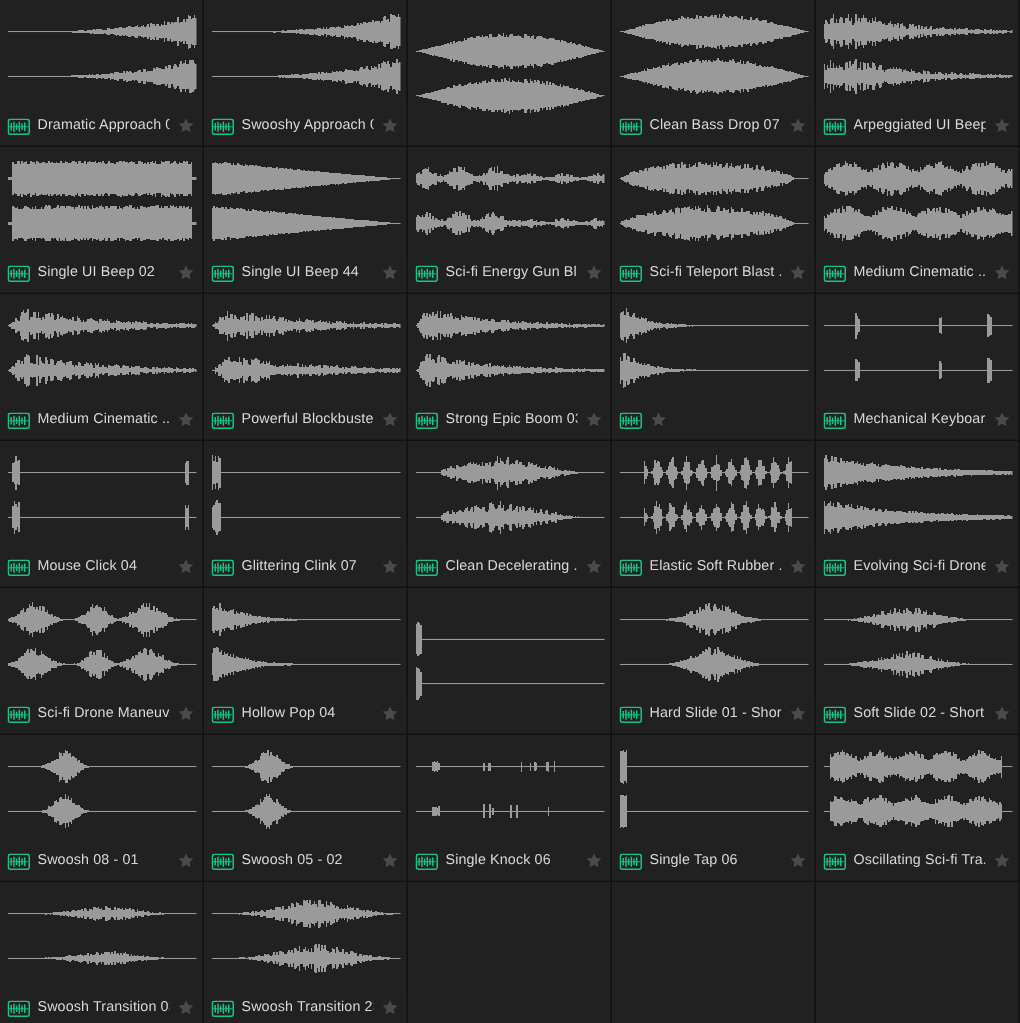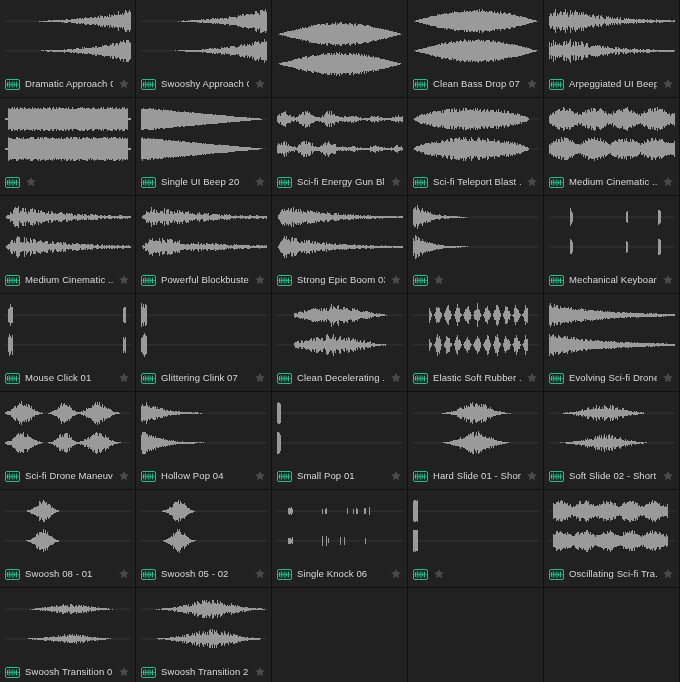--- a/index.html
+++ b/index.html
@@ -248,20 +248,21 @@
             <rect x="0.5" y="0.5" width="14" height="10" rx="1.5" fill="none" stroke="#19c38a" stroke-width="1"></rect>
             <line x1="2.5" y1="3" x2="2.5" y2="8" stroke="#19c38a" stroke-width="1"></line>
             <line x1="4.3" y1="2.2" x2="4.3" y2="8.8" stroke="#19c38a" stroke-width="1"></line>
             <line x1="6.1" y1="3.4" x2="6.1" y2="7.6" stroke="#19c38a" stroke-width="1"></line>
             <line x1="7.9" y1="2.2" x2="7.9" y2="8.8" stroke="#19c38a" stroke-width="1"></line>
             <line x1="9.7" y1="3.4" x2="9.7" y2="7.6" stroke="#19c38a" stroke-width="1"></line>
             <line x1="11.5" y1="2.6" x2="11.5" y2="8.4" stroke="#19c38a" stroke-width="1"></line>
             <line x1="1" y1="5.5" x2="14" y2="5.5" stroke="#19c38a" stroke-width="0.7" stroke-opacity="0.9"></line>
           </svg>
         </span>
+        <span class="clip-label">Single UI Beep 02</span>
         <span class="star-btn">
           <svg width="12" height="12" viewBox="0 0 12 12">
             <path d="M6 0.8L7.45 4.0L10.9 4.4L8.35 6.75L9.05 10.2L6 8.45L2.95 10.2L3.65 6.75L1.1 4.4L4.55 4.0Z" fill="#4a4a4a"></path>
           </svg>
         </span>
       </div>
     </div>
     <div class="cell">
       <div class="waveform-area">
         <svg viewBox="0 0 126 62" width="126" height="62" preserveAspectRatio="none">
@@ -277,21 +278,21 @@
             <rect x="0.5" y="0.5" width="14" height="10" rx="1.5" fill="none" stroke="#19c38a" stroke-width="1"></rect>
             <line x1="2.5" y1="3" x2="2.5" y2="8" stroke="#19c38a" stroke-width="1"></line>
             <line x1="4.3" y1="2.2" x2="4.3" y2="8.8" stroke="#19c38a" stroke-width="1"></line>
             <line x1="6.1" y1="3.4" x2="6.1" y2="7.6" stroke="#19c38a" stroke-width="1"></line>
             <line x1="7.9" y1="2.2" x2="7.9" y2="8.8" stroke="#19c38a" stroke-width="1"></line>
             <line x1="9.7" y1="3.4" x2="9.7" y2="7.6" stroke="#19c38a" stroke-width="1"></line>
             <line x1="11.5" y1="2.6" x2="11.5" y2="8.4" stroke="#19c38a" stroke-width="1"></line>
             <line x1="1" y1="5.5" x2="14" y2="5.5" stroke="#19c38a" stroke-width="0.7" stroke-opacity="0.9"></line>
           </svg>
         </span>
-        <span class="clip-label">Single UI Beep 20</span>
+        <span class="clip-label">Single UI Beep 44</span>
         <span class="star-btn">
           <svg width="12" height="12" viewBox="0 0 12 12">
             <path d="M6 0.8L7.45 4.0L10.9 4.4L8.35 6.75L9.05 10.2L6 8.45L2.95 10.2L3.65 6.75L1.1 4.4L4.55 4.0Z" fill="#4a4a4a"></path>
           </svg>
         </span>
       </div>
     </div>
     <div class="cell">
       <div class="waveform-area">
         <svg viewBox="0 0 126 62" width="126" height="62" preserveAspectRatio="none">
@@ -546,21 +547,21 @@
             <rect x="0.5" y="0.5" width="14" height="10" rx="1.5" fill="none" stroke="#19c38a" stroke-width="1"></rect>
             <line x1="2.5" y1="3" x2="2.5" y2="8" stroke="#19c38a" stroke-width="1"></line>
             <line x1="4.3" y1="2.2" x2="4.3" y2="8.8" stroke="#19c38a" stroke-width="1"></line>
             <line x1="6.1" y1="3.4" x2="6.1" y2="7.6" stroke="#19c38a" stroke-width="1"></line>
             <line x1="7.9" y1="2.2" x2="7.9" y2="8.8" stroke="#19c38a" stroke-width="1"></line>
             <line x1="9.7" y1="3.4" x2="9.7" y2="7.6" stroke="#19c38a" stroke-width="1"></line>
             <line x1="11.5" y1="2.6" x2="11.5" y2="8.4" stroke="#19c38a" stroke-width="1"></line>
             <line x1="1" y1="5.5" x2="14" y2="5.5" stroke="#19c38a" stroke-width="0.7" stroke-opacity="0.9"></line>
           </svg>
         </span>
-        <span class="clip-label">Mouse Click 01</span>
+        <span class="clip-label">Mouse Click 04</span>
         <span class="star-btn">
           <svg width="12" height="12" viewBox="0 0 12 12">
             <path d="M6 0.8L7.45 4.0L10.9 4.4L8.35 6.75L9.05 10.2L6 8.45L2.95 10.2L3.65 6.75L1.1 4.4L4.55 4.0Z" fill="#4a4a4a"></path>
           </svg>
         </span>
       </div>
     </div>
     <div class="cell">
       <div class="waveform-area">
         <svg viewBox="0 0 126 62" width="126" height="62" preserveAspectRatio="none">
@@ -743,40 +744,20 @@
     </div>
     <div class="cell">
       <div class="waveform-area">
         <svg viewBox="0 0 126 62" width="126" height="62" preserveAspectRatio="none">
           <path d="M0.5 6.26L0.5 25.98M1.5 4.78L1.5 27.46M2.5 5.63L2.5 26.61M3.5 6.51L3.5 25.73M4.5 15.77L4.5 16.47M5.5 15.77L5.5 16.47M6.5 15.77L6.5 16.47M7.5 15.77L7.5 16.47M8.5 15.77L8.5 16.47M9.5 15.77L9.5 16.47M10.5 15.77L10.5 16.47M11.5 15.77L11.5 16.47M12.5 15.77L12.5 16.47M13.5 15.77L13.5 16.47M14.5 15.77L14.5 16.47M15.5 15.77L15.5 16.47M16.5 15.77L16.5 16.47M17.5 15.77L17.5 16.47M18.5 15.77L18.5 16.47M19.5 15.77L19.5 16.47M20.5 15.77L20.5 16.47M21.5 15.77L21.5 16.47M22.5 15.77L22.5 16.47M23.5 15.77L23.5 16.47M24.5 15.77L24.5 16.47M25.5 15.77L25.5 16.47M26.5 15.77L26.5 16.47M27.5 15.77L27.5 16.47M28.5 15.77L28.5 16.47M29.5 15.77L29.5 16.47M30.5 15.77L30.5 16.47M31.5 15.77L31.5 16.47M32.5 15.77L32.5 16.47M33.5 15.77L33.5 16.47M34.5 15.77L34.5 16.47M35.5 15.77L35.5 16.47M36.5 15.77L36.5 16.47M37.5 15.77L37.5 16.47M38.5 15.77L38.5 16.47M39.5 15.77L39.5 16.47M40.5 15.77L40.5 16.47M41.5 15.77L41.5 16.47M42.5 15.77L42.5 16.47M43.5 15.77L43.5 16.47M44.5 15.77L44.5 16.47M45.5 15.77L45.5 16.47M46.5 15.77L46.5 16.47M47.5 15.77L47.5 16.47M48.5 15.77L48.5 16.47M49.5 15.77L49.5 16.47M50.5 15.77L50.5 16.47M51.5 15.77L51.5 16.47M52.5 15.77L52.5 16.47M53.5 15.77L53.5 16.47M54.5 15.77L54.5 16.47M55.5 15.77L55.5 16.47M56.5 15.77L56.5 16.47M57.5 15.77L57.5 16.47M58.5 15.77L58.5 16.47M59.5 15.77L59.5 16.47M60.5 15.77L60.5 16.47M61.5 15.77L61.5 16.47M62.5 15.77L62.5 16.47M63.5 15.77L63.5 16.47M64.5 15.77L64.5 16.47M65.5 15.77L65.5 16.47M66.5 15.77L66.5 16.47M67.5 15.77L67.5 16.47M68.5 15.77L68.5 16.47M69.5 15.77L69.5 16.47M70.5 15.77L70.5 16.47M71.5 15.77L71.5 16.47M72.5 15.77L72.5 16.47M73.5 15.77L73.5 16.47M74.5 15.77L74.5 16.47M75.5 15.77L75.5 16.47M76.5 15.77L76.5 16.47M77.5 15.77L77.5 16.47M78.5 15.77L78.5 16.47M79.5 15.77L79.5 16.47M80.5 15.77L80.5 16.47M81.5 15.77L81.5 16.47M82.5 15.77L82.5 16.47M83.5 15.77L83.5 16.47M84.5 15.77L84.5 16.47M85.5 15.77L85.5 16.47M86.5 15.77L86.5 16.47M87.5 15.77L87.5 16.47M88.5 15.77L88.5 16.47M89.5 15.77L89.5 16.47M90.5 15.77L90.5 16.47M91.5 15.77L91.5 16.47M92.5 15.77L92.5 16.47M93.5 15.77L93.5 16.47M94.5 15.77L94.5 16.47M95.5 15.77L95.5 16.47M96.5 15.77L96.5 16.47M97.5 15.77L97.5 16.47M98.5 15.77L98.5 16.47M99.5 15.77L99.5 16.47M100.5 15.77L100.5 16.47M101.5 15.77L101.5 16.47M102.5 15.77L102.5 16.47M103.5 15.77L103.5 16.47M104.5 15.77L104.5 16.47M105.5 15.77L105.5 16.47M106.5 15.77L106.5 16.47M107.5 15.77L107.5 16.47M108.5 15.77L108.5 16.47M109.5 15.77L109.5 16.47M110.5 15.77L110.5 16.47M111.5 15.77L111.5 16.47M112.5 15.77L112.5 16.47M113.5 15.77L113.5 16.47M114.5 15.77L114.5 16.47M115.5 15.77L115.5 16.47M116.5 15.77L116.5 16.47M117.5 15.77L117.5 16.47M118.5 15.77L118.5 16.47M119.5 15.77L119.5 16.47M120.5 15.77L120.5 16.47M121.5 15.77L121.5 16.47M122.5 15.77L122.5 16.47M123.5 15.77L123.5 16.47M124.5 15.77L124.5 16.47M125.5 15.77L125.5 16.47" stroke="#9a9a9a" stroke-width="1" stroke-linecap="butt" fill="none" shape-rendering="crispEdges"></path>
           <line x1="0" y1="16.12" x2="126" y2="16.12" stroke="#9a9a9a" stroke-opacity="0.30" stroke-width="0.6"></line>
           <path d="M0.5 34.86L0.5 56.90M1.5 35.00L1.5 56.76M2.5 36.17L2.5 55.59M3.5 37.92L3.5 53.84M4.5 45.53L4.5 46.23M5.5 45.53L5.5 46.23M6.5 45.53L6.5 46.23M7.5 45.53L7.5 46.23M8.5 45.53L8.5 46.23M9.5 45.53L9.5 46.23M10.5 45.53L10.5 46.23M11.5 45.53L11.5 46.23M12.5 45.53L12.5 46.23M13.5 45.53L13.5 46.23M14.5 45.53L14.5 46.23M15.5 45.53L15.5 46.23M16.5 45.53L16.5 46.23M17.5 45.53L17.5 46.23M18.5 45.53L18.5 46.23M19.5 45.53L19.5 46.23M20.5 45.53L20.5 46.23M21.5 45.53L21.5 46.23M22.5 45.53L22.5 46.23M23.5 45.53L23.5 46.23M24.5 45.53L24.5 46.23M25.5 45.53L25.5 46.23M26.5 45.53L26.5 46.23M27.5 45.53L27.5 46.23M28.5 45.53L28.5 46.23M29.5 45.53L29.5 46.23M30.5 45.53L30.5 46.23M31.5 45.53L31.5 46.23M32.5 45.53L32.5 46.23M33.5 45.53L33.5 46.23M34.5 45.53L34.5 46.23M35.5 45.53L35.5 46.23M36.5 45.53L36.5 46.23M37.5 45.53L37.5 46.23M38.5 45.53L38.5 46.23M39.5 45.53L39.5 46.23M40.5 45.53L40.5 46.23M41.5 45.53L41.5 46.23M42.5 45.53L42.5 46.23M43.5 45.53L43.5 46.23M44.5 45.53L44.5 46.23M45.5 45.53L45.5 46.23M46.5 45.53L46.5 46.23M47.5 45.53L47.5 46.23M48.5 45.53L48.5 46.23M49.5 45.53L49.5 46.23M50.5 45.53L50.5 46.23M51.5 45.53L51.5 46.23M52.5 45.53L52.5 46.23M53.5 45.53L53.5 46.23M54.5 45.53L54.5 46.23M55.5 45.53L55.5 46.23M56.5 45.53L56.5 46.23M57.5 45.53L57.5 46.23M58.5 45.53L58.5 46.23M59.5 45.53L59.5 46.23M60.5 45.53L60.5 46.23M61.5 45.53L61.5 46.23M62.5 45.53L62.5 46.23M63.5 45.53L63.5 46.23M64.5 45.53L64.5 46.23M65.5 45.53L65.5 46.23M66.5 45.53L66.5 46.23M67.5 45.53L67.5 46.23M68.5 45.53L68.5 46.23M69.5 45.53L69.5 46.23M70.5 45.53L70.5 46.23M71.5 45.53L71.5 46.23M72.5 45.53L72.5 46.23M73.5 45.53L73.5 46.23M74.5 45.53L74.5 46.23M75.5 45.53L75.5 46.23M76.5 45.53L76.5 46.23M77.5 45.53L77.5 46.23M78.5 45.53L78.5 46.23M79.5 45.53L79.5 46.23M80.5 45.53L80.5 46.23M81.5 45.53L81.5 46.23M82.5 45.53L82.5 46.23M83.5 45.53L83.5 46.23M84.5 45.53L84.5 46.23M85.5 45.53L85.5 46.23M86.5 45.53L86.5 46.23M87.5 45.53L87.5 46.23M88.5 45.53L88.5 46.23M89.5 45.53L89.5 46.23M90.5 45.53L90.5 46.23M91.5 45.53L91.5 46.23M92.5 45.53L92.5 46.23M93.5 45.53L93.5 46.23M94.5 45.53L94.5 46.23M95.5 45.53L95.5 46.23M96.5 45.53L96.5 46.23M97.5 45.53L97.5 46.23M98.5 45.53L98.5 46.23M99.5 45.53L99.5 46.23M100.5 45.53L100.5 46.23M101.5 45.53L101.5 46.23M102.5 45.53L102.5 46.23M103.5 45.53L103.5 46.23M104.5 45.53L104.5 46.23M105.5 45.53L105.5 46.23M106.5 45.53L106.5 46.23M107.5 45.53L107.5 46.23M108.5 45.53L108.5 46.23M109.5 45.53L109.5 46.23M110.5 45.53L110.5 46.23M111.5 45.53L111.5 46.23M112.5 45.53L112.5 46.23M113.5 45.53L113.5 46.23M114.5 45.53L114.5 46.23M115.5 45.53L115.5 46.23M116.5 45.53L116.5 46.23M117.5 45.53L117.5 46.23M118.5 45.53L118.5 46.23M119.5 45.53L119.5 46.23M120.5 45.53L120.5 46.23M121.5 45.53L121.5 46.23M122.5 45.53L122.5 46.23M123.5 45.53L123.5 46.23M124.5 45.53L124.5 46.23M125.5 45.53L125.5 46.23" stroke="#9a9a9a" stroke-width="1" stroke-linecap="butt" fill="none" shape-rendering="crispEdges"></path>
           <line x1="0" y1="45.88" x2="126" y2="45.88" stroke="#9a9a9a" stroke-opacity="0.30" stroke-width="0.6"></line>
         </svg>
       </div>
-      <div class="meta-row">
-        <span class="clip-icon">
-          <svg width="15" height="11" viewBox="0 0 15 11">
-            <rect x="0.5" y="0.5" width="14" height="10" rx="1.5" fill="none" stroke="#19c38a" stroke-width="1"></rect>
-            <line x1="2.5" y1="3" x2="2.5" y2="8" stroke="#19c38a" stroke-width="1"></line>
-            <line x1="4.3" y1="2.2" x2="4.3" y2="8.8" stroke="#19c38a" stroke-width="1"></line>
-            <line x1="6.1" y1="3.4" x2="6.1" y2="7.6" stroke="#19c38a" stroke-width="1"></line>
-            <line x1="7.9" y1="2.2" x2="7.9" y2="8.8" stroke="#19c38a" stroke-width="1"></line>
-            <line x1="9.7" y1="3.4" x2="9.7" y2="7.6" stroke="#19c38a" stroke-width="1"></line>
-            <line x1="11.5" y1="2.6" x2="11.5" y2="8.4" stroke="#19c38a" stroke-width="1"></line>
-            <line x1="1" y1="5.5" x2="14" y2="5.5" stroke="#19c38a" stroke-width="0.7" stroke-opacity="0.9"></line>
-          </svg>
-        </span>
-        <span class="clip-label">Small Pop 01</span>
-        <span class="star-btn">
-          <svg width="12" height="12" viewBox="0 0 12 12">
-            <path d="M6 0.8L7.45 4.0L10.9 4.4L8.35 6.75L9.05 10.2L6 8.45L2.95 10.2L3.65 6.75L1.1 4.4L4.55 4.0Z" fill="#4a4a4a"></path>
-          </svg>
-        </span>
-      </div>
     </div>
     <div class="cell">
       <div class="waveform-area">
         <svg viewBox="0 0 126 62" width="126" height="62" preserveAspectRatio="none">
           <path d="M0.5 15.77L0.5 16.47M1.5 15.77L1.5 16.47M2.5 15.77L2.5 16.47M3.5 15.77L3.5 16.47M4.5 15.77L4.5 16.47M5.5 15.77L5.5 16.47M6.5 15.77L6.5 16.47M7.5 15.77L7.5 16.47M8.5 15.77L8.5 16.47M9.5 15.77L9.5 16.47M10.5 15.77L10.5 16.47M11.5 15.77L11.5 16.47M12.5 15.77L12.5 16.47M13.5 15.77L13.5 16.47M14.5 15.77L14.5 16.47M15.5 15.77L15.5 16.47M16.5 15.77L16.5 16.47M17.5 15.77L17.5 16.47M18.5 15.77L18.5 16.47M19.5 15.77L19.5 16.47M20.5 15.77L20.5 16.47M21.5 15.77L21.5 16.47M22.5 15.77L22.5 16.47M23.5 15.77L23.5 16.47M24.5 15.77L24.5 16.47M25.5 15.77L25.5 16.47M26.5 15.77L26.5 16.47M27.5 15.77L27.5 16.47M28.5 15.77L28.5 16.47M29.5 15.67L29.5 16.57M30.5 15.61L30.5 16.63M31.5 15.52L31.5 16.72M32.5 15.58L32.5 16.66M33.5 15.33L33.5 16.91M34.5 15.00L34.5 17.24M35.5 15.30L35.5 16.94M36.5 15.30L36.5 16.94M37.5 14.78L37.5 17.46M38.5 14.26L38.5 17.98M39.5 14.62L39.5 17.62M40.5 14.37L40.5 17.87M41.5 14.32L41.5 17.92M42.5 13.82L42.5 18.42M43.5 13.93L43.5 18.31M44.5 11.91L44.5 20.33M45.5 12.37L45.5 19.87M46.5 11.15L46.5 21.09M47.5 10.43L47.5 21.81M48.5 10.55L48.5 21.69M49.5 12.42L49.5 19.82M50.5 12.09L50.5 20.15M51.5 9.44L51.5 22.80M52.5 11.41L52.5 20.83M53.5 7.50L53.5 24.74M54.5 10.42L54.5 21.82M55.5 9.01L55.5 23.23M56.5 9.87L56.5 22.37M57.5 5.88L57.5 26.36M58.5 6.78L58.5 25.46M59.5 5.13L59.5 27.11M60.5 8.98L60.5 23.26M61.5 10.07L61.5 22.17M62.5 7.09L62.5 25.15M63.5 5.89L63.5 26.35M64.5 7.42L64.5 24.82M65.5 8.73L65.5 23.51M66.5 8.36L66.5 23.88M67.5 9.60L67.5 22.64M68.5 6.59L68.5 25.65M69.5 10.48L69.5 21.76M70.5 7.12L70.5 25.12M71.5 7.97L71.5 24.27M72.5 7.03L72.5 25.21M73.5 8.82L73.5 23.42M74.5 11.97L74.5 20.27M75.5 11.33L75.5 20.91M76.5 11.94L76.5 20.30M77.5 10.10L77.5 22.14M78.5 12.48L78.5 19.76M79.5 12.38L79.5 19.86M80.5 13.05L80.5 19.19M81.5 13.73L81.5 18.51M82.5 13.58L82.5 18.66M83.5 14.06L83.5 18.18M84.5 14.14L84.5 18.10M85.5 14.50L85.5 17.74M86.5 14.45L86.5 17.79M87.5 14.11L87.5 18.13M88.5 14.81L88.5 17.43M89.5 14.79L89.5 17.45M90.5 15.20L90.5 17.04M91.5 15.05L91.5 17.19M92.5 15.53L92.5 16.71M93.5 15.52L93.5 16.72M94.5 15.62L94.5 16.62M95.5 15.77L95.5 16.47M96.5 15.73L96.5 16.51M97.5 15.73L97.5 16.51M98.5 15.77L98.5 16.47M99.5 15.77L99.5 16.47M100.5 15.77L100.5 16.47M101.5 15.77L101.5 16.47M102.5 15.77L102.5 16.47M103.5 15.77L103.5 16.47M104.5 15.77L104.5 16.47M105.5 15.77L105.5 16.47M106.5 15.77L106.5 16.47M107.5 15.77L107.5 16.47M108.5 15.77L108.5 16.47M109.5 15.77L109.5 16.47M110.5 15.77L110.5 16.47M111.5 15.77L111.5 16.47M112.5 15.77L112.5 16.47M113.5 15.77L113.5 16.47M114.5 15.77L114.5 16.47M115.5 15.77L115.5 16.47M116.5 15.77L116.5 16.47M117.5 15.77L117.5 16.47M118.5 15.77L118.5 16.47M119.5 15.77L119.5 16.47M120.5 15.77L120.5 16.47M121.5 15.77L121.5 16.47M122.5 15.77L122.5 16.47M123.5 15.77L123.5 16.47M124.5 15.77L124.5 16.47M125.5 15.77L125.5 16.47" stroke="#9a9a9a" stroke-width="1" stroke-linecap="butt" fill="none" shape-rendering="crispEdges"></path>
           <line x1="0" y1="16.12" x2="126" y2="16.12" stroke="#9a9a9a" stroke-opacity="0.30" stroke-width="0.6"></line>
           <path d="M0.5 45.53L0.5 46.23M1.5 45.53L1.5 46.23M2.5 45.53L2.5 46.23M3.5 45.53L3.5 46.23M4.5 45.53L4.5 46.23M5.5 45.53L5.5 46.23M6.5 45.53L6.5 46.23M7.5 45.53L7.5 46.23M8.5 45.53L8.5 46.23M9.5 45.53L9.5 46.23M10.5 45.53L10.5 46.23M11.5 45.53L11.5 46.23M12.5 45.53L12.5 46.23M13.5 45.53L13.5 46.23M14.5 45.53L14.5 46.23M15.5 45.53L15.5 46.23M16.5 45.53L16.5 46.23M17.5 45.53L17.5 46.23M18.5 45.53L18.5 46.23M19.5 45.53L19.5 46.23M20.5 45.53L20.5 46.23M21.5 45.53L21.5 46.23M22.5 45.53L22.5 46.23M23.5 45.53L23.5 46.23M24.5 45.53L24.5 46.23M25.5 45.53L25.5 46.23M26.5 45.53L26.5 46.23M27.5 45.53L27.5 46.23M28.5 45.52L28.5 46.24M29.5 45.53L29.5 46.23M30.5 45.35L30.5 46.41M31.5 45.45L31.5 46.31M32.5 45.43L32.5 46.33M33.5 45.13L33.5 46.63M34.5 45.14L34.5 46.62M35.5 44.85L35.5 46.91M36.5 44.75L36.5 47.01M37.5 44.47L37.5 47.29M38.5 44.17L38.5 47.59M39.5 44.07L39.5 47.69M40.5 43.18L40.5 48.58M41.5 43.38L41.5 48.38M42.5 43.03L42.5 48.73M43.5 42.99L43.5 48.77M44.5 43.18L44.5 48.58M45.5 42.36L45.5 49.40M46.5 41.52L46.5 50.24M47.5 40.15L47.5 51.61M48.5 41.55L48.5 50.21M49.5 41.61L49.5 50.15M50.5 40.64L50.5 51.12M51.5 40.92L51.5 50.84M52.5 40.21L52.5 51.55M53.5 39.18L53.5 52.58M54.5 38.97L54.5 52.79M55.5 36.86L55.5 54.90M56.5 37.93L56.5 53.83M57.5 35.79L57.5 55.97M58.5 36.62L58.5 55.14M59.5 34.62L59.5 57.14M60.5 35.22L60.5 56.54M61.5 39.62L61.5 52.14M62.5 38.20L62.5 53.56M63.5 35.47L63.5 56.29M64.5 39.13L64.5 52.63M65.5 34.41L65.5 57.35M66.5 36.11L66.5 55.65M67.5 37.94L67.5 53.82M68.5 37.15L68.5 54.61M69.5 38.53L69.5 53.23M70.5 40.23L70.5 51.53M71.5 39.52L71.5 52.24M72.5 38.72L72.5 53.04M73.5 40.59L73.5 51.17M74.5 40.98L74.5 50.78M75.5 40.74L75.5 51.02M76.5 39.59L76.5 52.17M77.5 42.48L77.5 49.28M78.5 40.37L78.5 51.39M79.5 42.34L79.5 49.42M80.5 40.89L80.5 50.87M81.5 42.99L81.5 48.77M82.5 43.49L82.5 48.27M83.5 43.20L83.5 48.56M84.5 44.06L84.5 47.70M85.5 43.81L85.5 47.95M86.5 43.53L86.5 48.23M87.5 44.44L87.5 47.32M88.5 44.20L88.5 47.56M89.5 44.78L89.5 46.98M90.5 44.91L90.5 46.85M91.5 44.89L91.5 46.87M92.5 45.07L92.5 46.69M93.5 45.36L93.5 46.40M94.5 45.44L94.5 46.32M95.5 45.43L95.5 46.33M96.5 45.53L96.5 46.23M97.5 45.53L97.5 46.23M98.5 45.53L98.5 46.23M99.5 45.53L99.5 46.23M100.5 45.53L100.5 46.23M101.5 45.53L101.5 46.23M102.5 45.53L102.5 46.23M103.5 45.53L103.5 46.23M104.5 45.53L104.5 46.23M105.5 45.53L105.5 46.23M106.5 45.53L106.5 46.23M107.5 45.53L107.5 46.23M108.5 45.53L108.5 46.23M109.5 45.53L109.5 46.23M110.5 45.53L110.5 46.23M111.5 45.53L111.5 46.23M112.5 45.53L112.5 46.23M113.5 45.53L113.5 46.23M114.5 45.53L114.5 46.23M115.5 45.53L115.5 46.23M116.5 45.53L116.5 46.23M117.5 45.53L117.5 46.23M118.5 45.53L118.5 46.23M119.5 45.53L119.5 46.23M120.5 45.53L120.5 46.23M121.5 45.53L121.5 46.23M122.5 45.53L122.5 46.23M123.5 45.53L123.5 46.23M124.5 45.53L124.5 46.23M125.5 45.53L125.5 46.23" stroke="#9a9a9a" stroke-width="1" stroke-linecap="butt" fill="none" shape-rendering="crispEdges"></path>
           <line x1="0" y1="45.88" x2="126" y2="45.88" stroke="#9a9a9a" stroke-opacity="0.30" stroke-width="0.6"></line>
         </svg>
       </div>
@@ -936,20 +917,21 @@
             <rect x="0.5" y="0.5" width="14" height="10" rx="1.5" fill="none" stroke="#19c38a" stroke-width="1"></rect>
             <line x1="2.5" y1="3" x2="2.5" y2="8" stroke="#19c38a" stroke-width="1"></line>
             <line x1="4.3" y1="2.2" x2="4.3" y2="8.8" stroke="#19c38a" stroke-width="1"></line>
             <line x1="6.1" y1="3.4" x2="6.1" y2="7.6" stroke="#19c38a" stroke-width="1"></line>
             <line x1="7.9" y1="2.2" x2="7.9" y2="8.8" stroke="#19c38a" stroke-width="1"></line>
             <line x1="9.7" y1="3.4" x2="9.7" y2="7.6" stroke="#19c38a" stroke-width="1"></line>
             <line x1="11.5" y1="2.6" x2="11.5" y2="8.4" stroke="#19c38a" stroke-width="1"></line>
             <line x1="1" y1="5.5" x2="14" y2="5.5" stroke="#19c38a" stroke-width="0.7" stroke-opacity="0.9"></line>
           </svg>
         </span>
+        <span class="clip-label">Single Tap 06</span>
         <span class="star-btn">
           <svg width="12" height="12" viewBox="0 0 12 12">
             <path d="M6 0.8L7.45 4.0L10.9 4.4L8.35 6.75L9.05 10.2L6 8.45L2.95 10.2L3.65 6.75L1.1 4.4L4.55 4.0Z" fill="#4a4a4a"></path>
           </svg>
         </span>
       </div>
     </div>
     <div class="cell">
       <div class="waveform-area">
         <svg viewBox="0 0 126 62" width="126" height="62" preserveAspectRatio="none">

